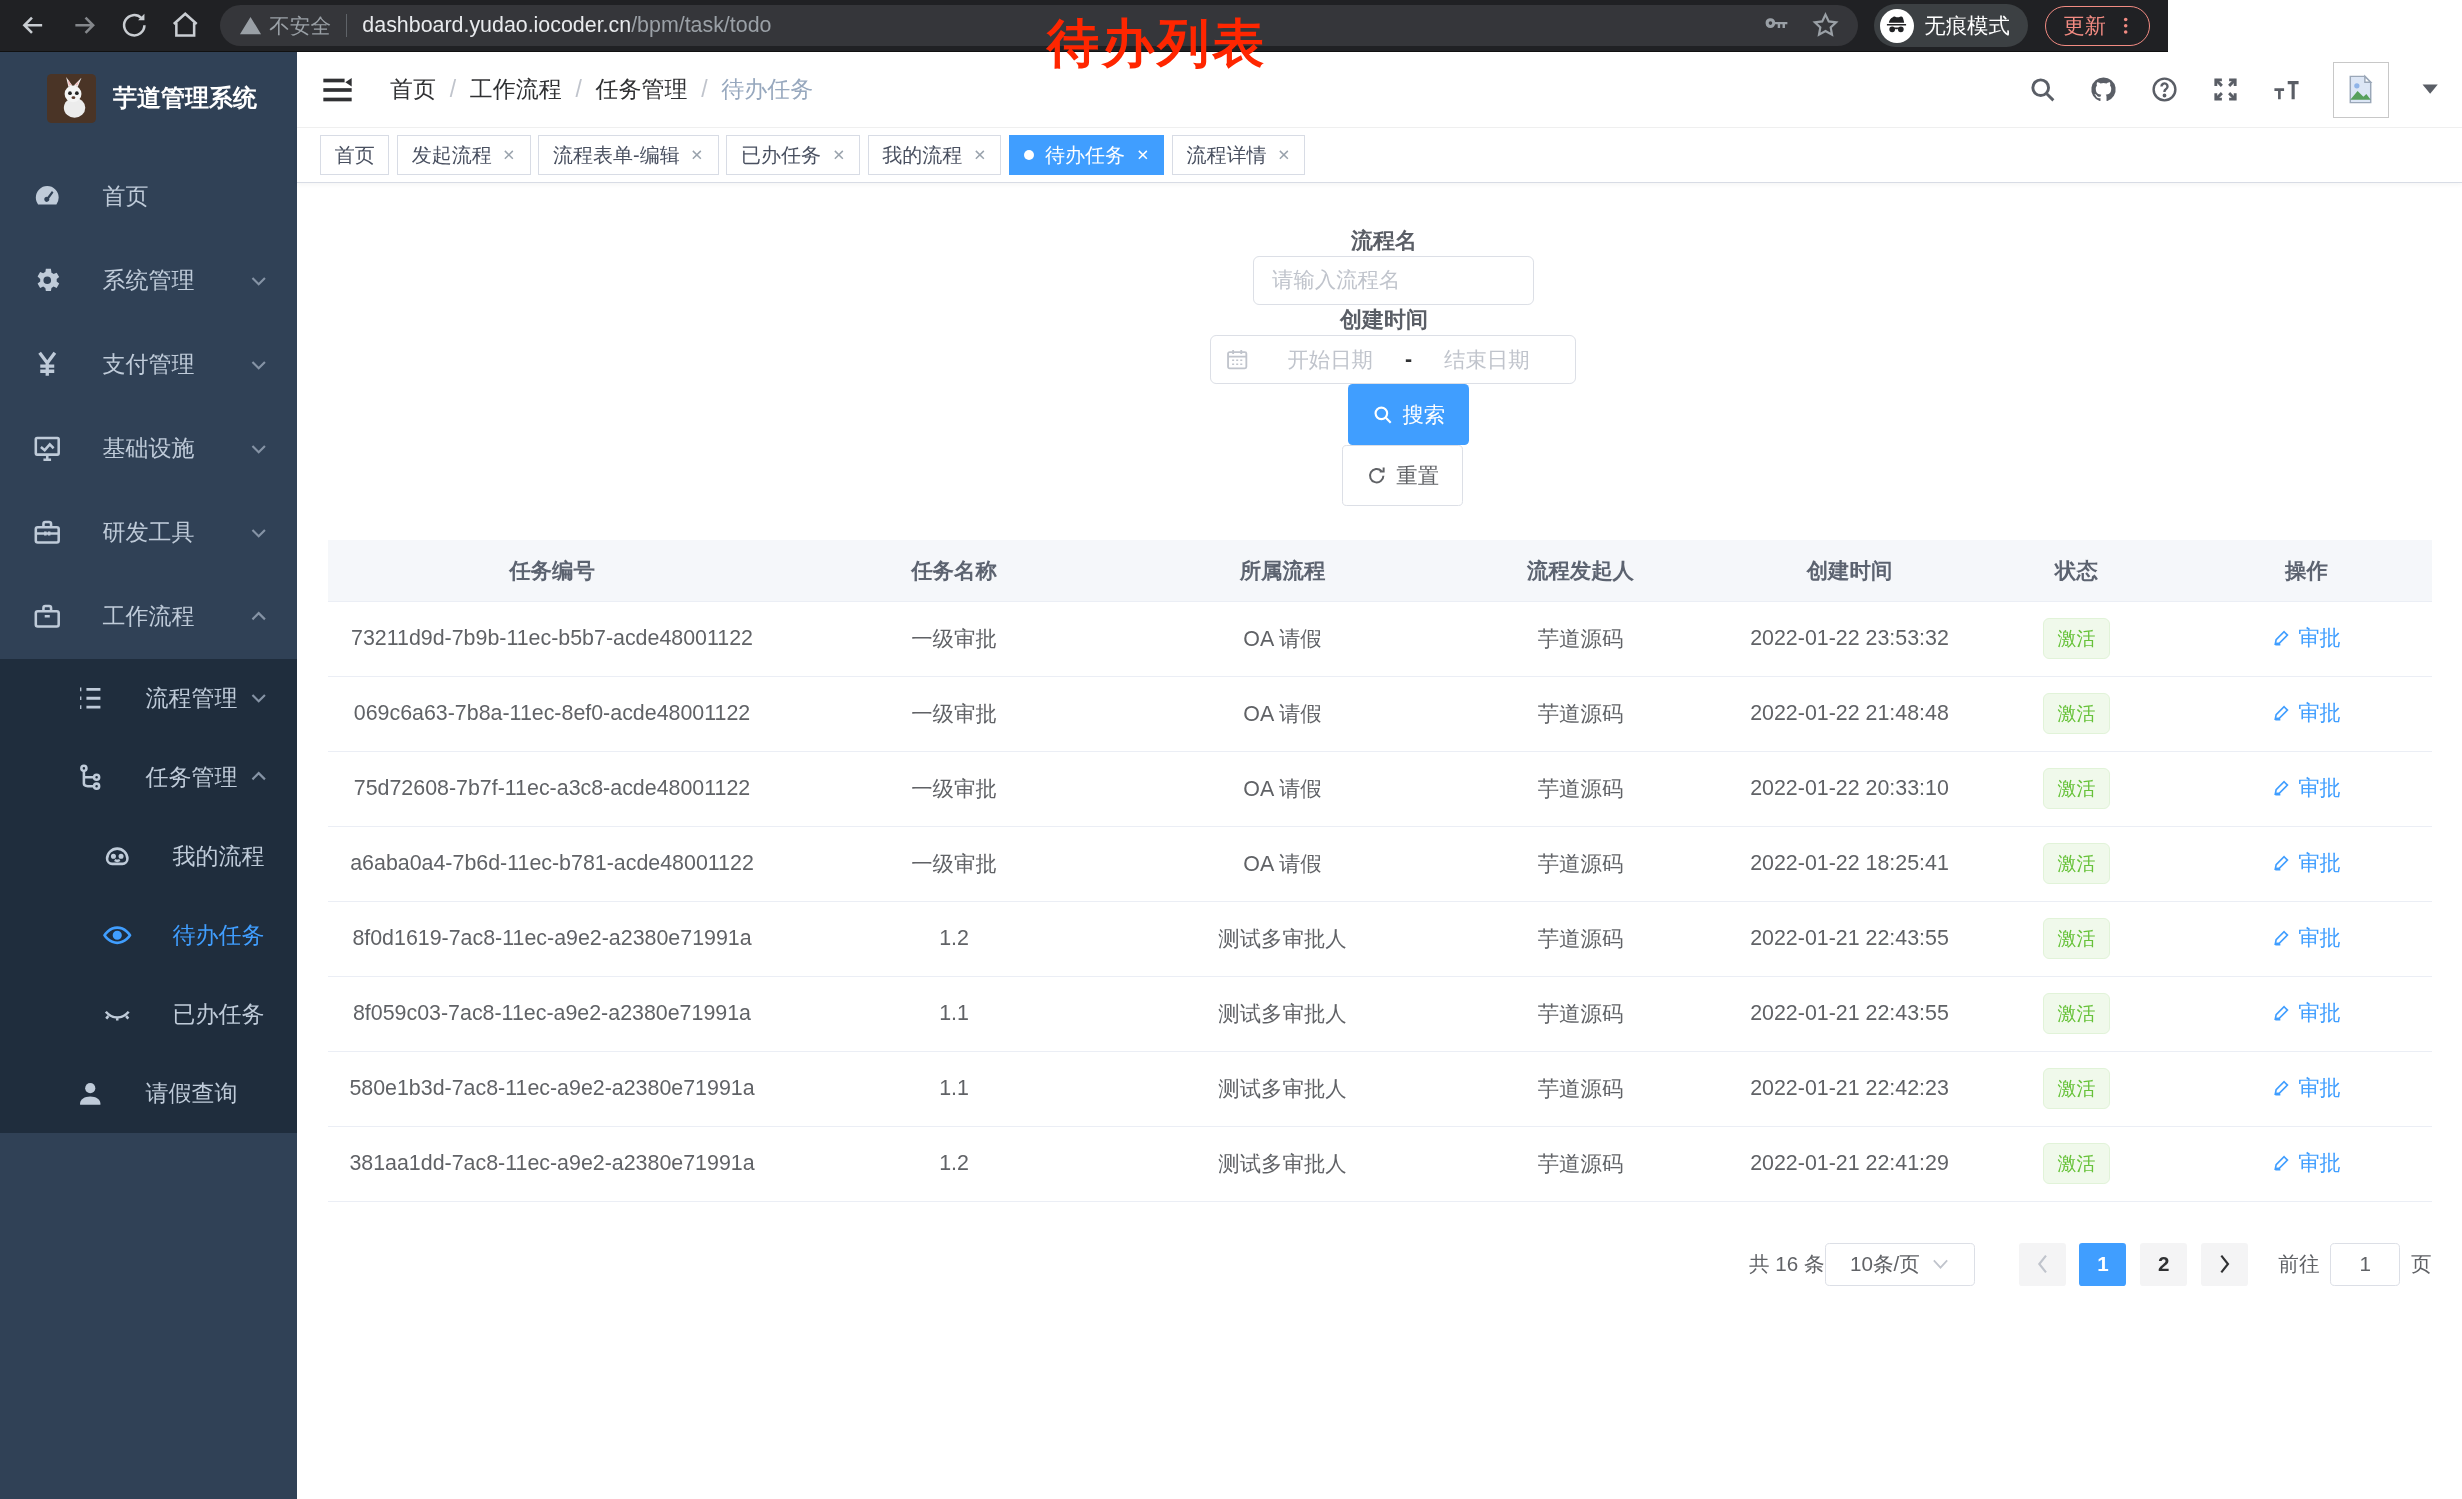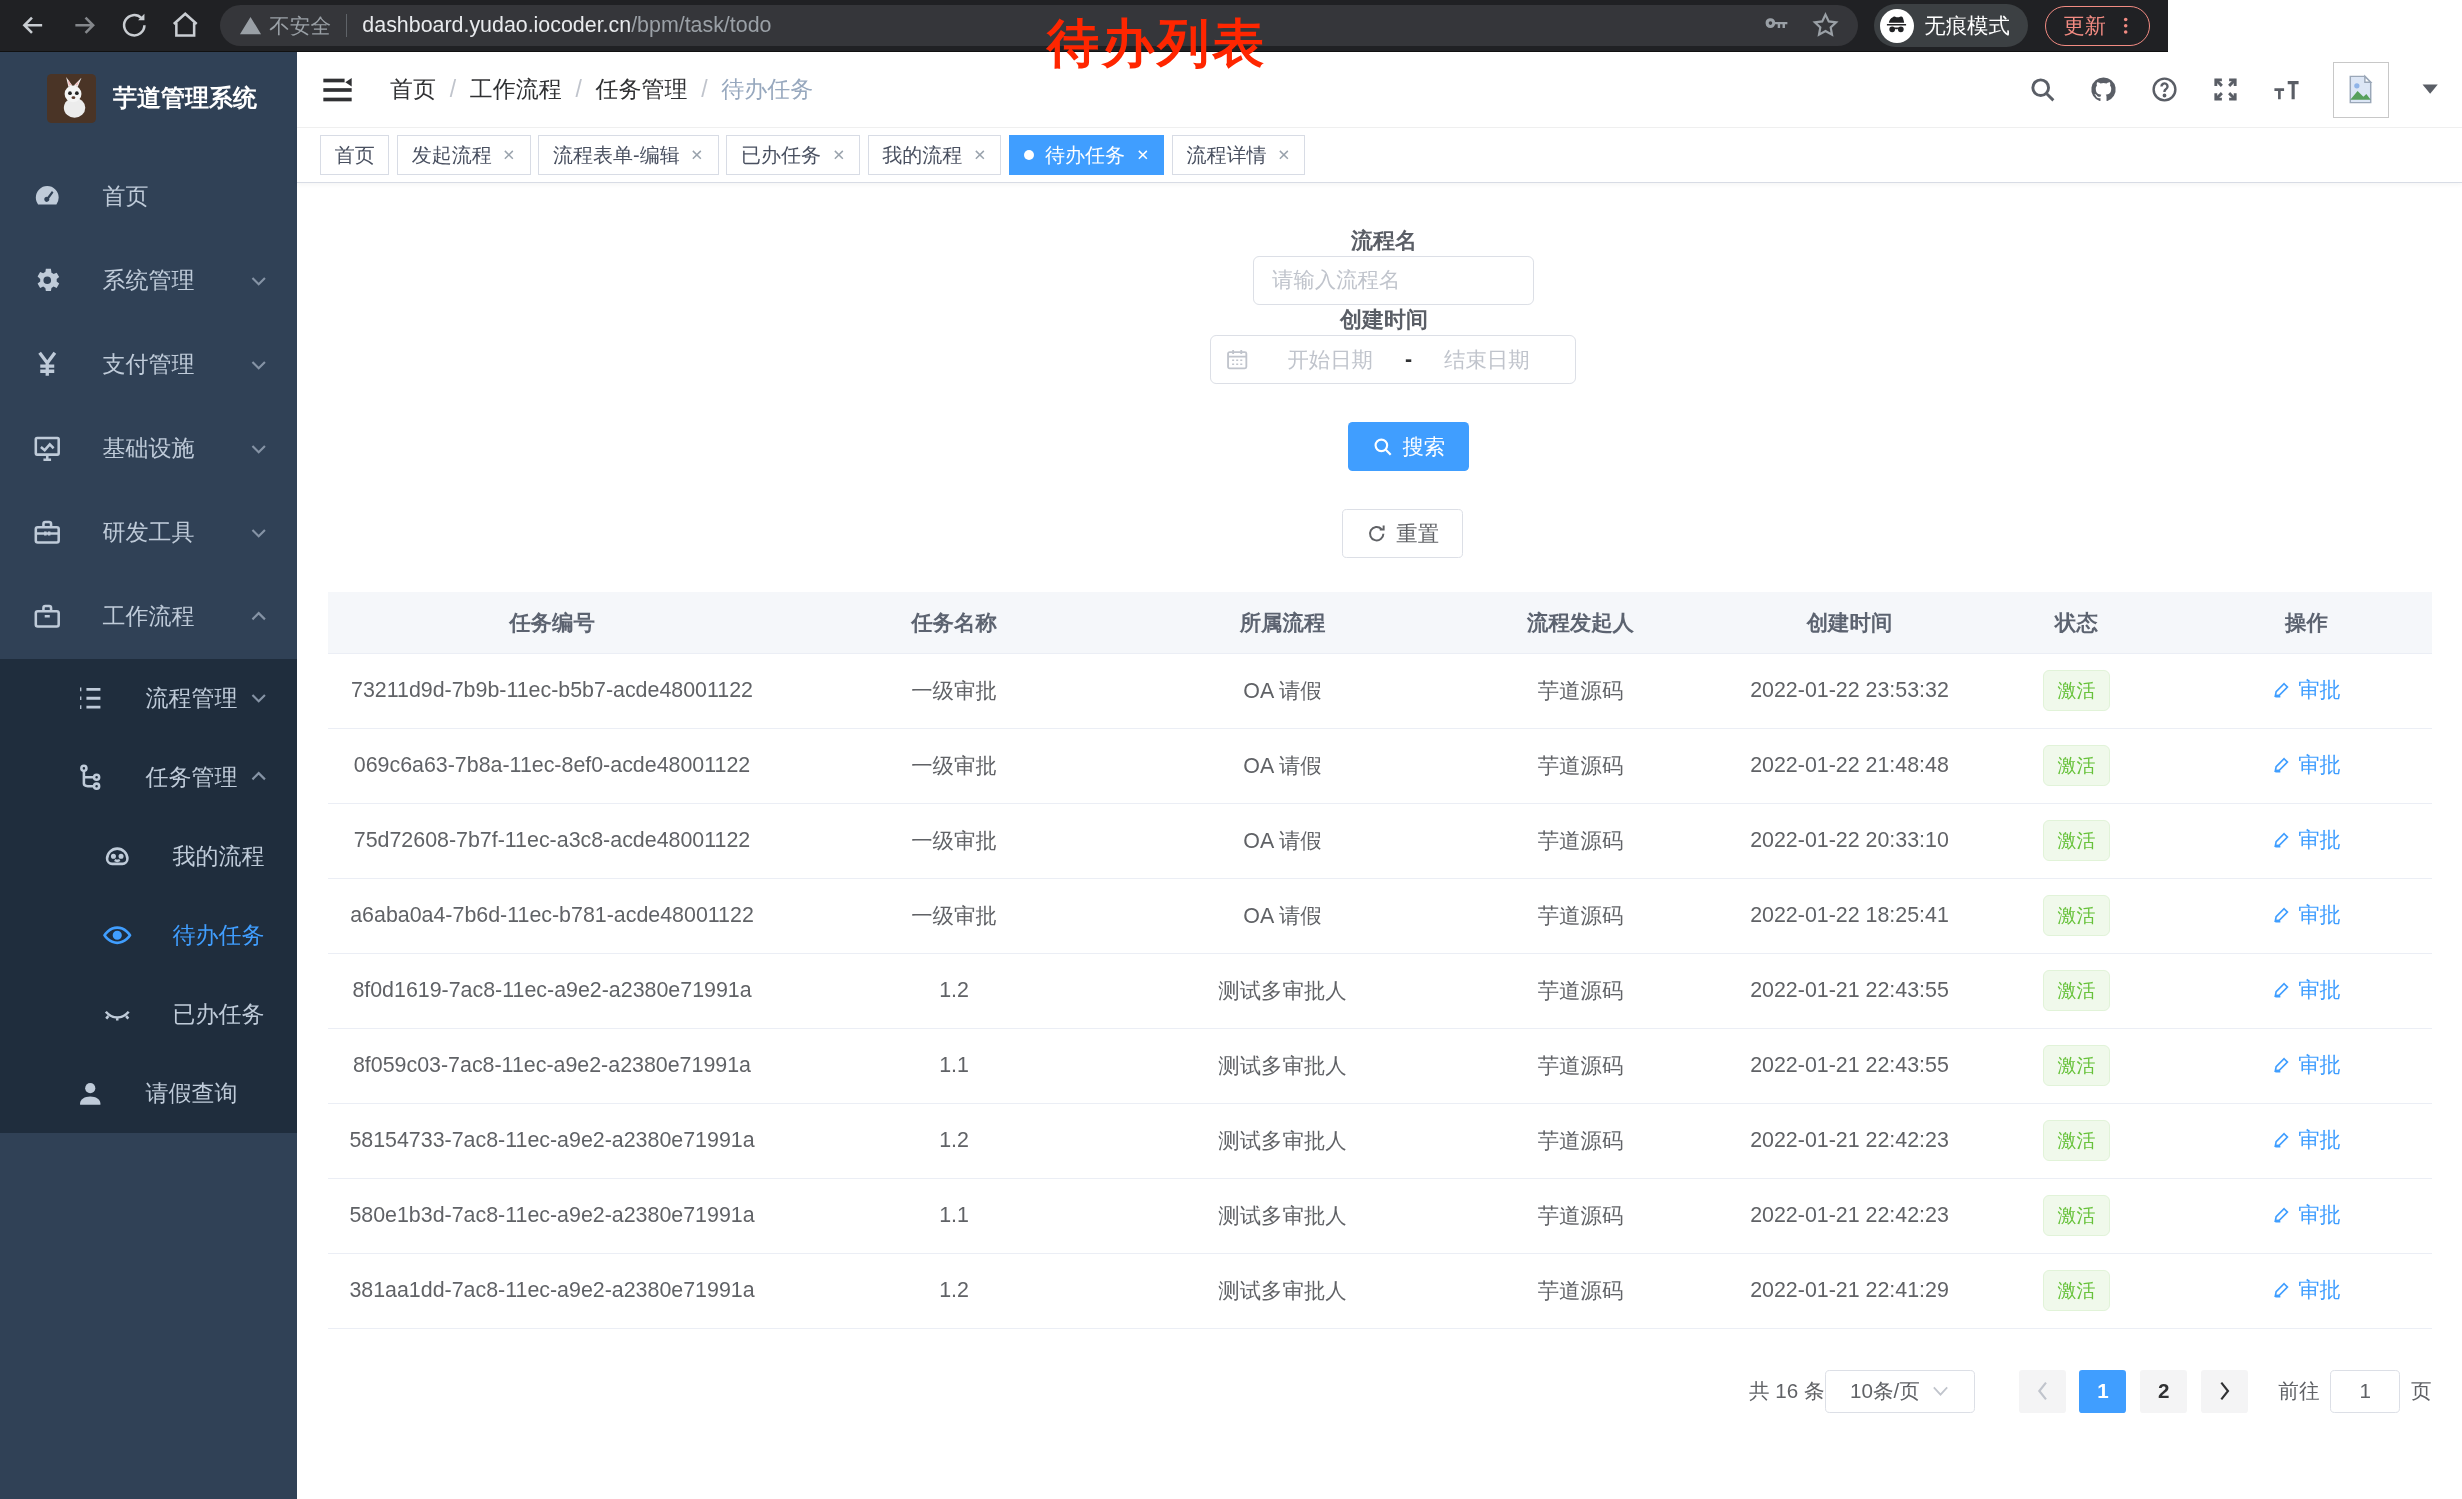--- a/index.html
+++ b/index.html
@@ -83,22 +83,22 @@
   .f-label { font-size:22px; font-weight:700; color:#5a5e66; margin-right:18.3px; white-space:nowrap; }
   .f-input { width:281px; height:49px; border:0.8px solid #dcdfe6; border-radius:6.1px;
     font-size:21.4px; color:#606266; padding:0 18.3px; outline:none; }
   .f-input::placeholder { color:#c0c4cc; }
   .gap56 { width:43px; }
   .daterange { width:366px; height:49px; border:0.8px solid #dcdfe6; border-radius:6.1px;
     display:flex; align-items:center; padding:0 13.7px; color:#c0c4cc; font-size:21.4px; }
   .daterange .cal { width:24.4px; height:24.4px; margin-right:6.1px; color:#c0c4cc; flex:0 0 auto; }
   .daterange .ph { flex:1; text-align:center; }
   .daterange .dash { color:#303133; font-weight:700; }
-  .btn { height:49px; border-radius:4.6px; display:flex; align-items:center; gap:9.2px;
-    padding:0 23px; font-size:21.4px; cursor:pointer; border:0.8px solid transparent;margin-top:38px; }
+  .btn { height:61px; border-radius:4.6px; display:flex; align-items:center; gap:9.2px;
+    padding:0 23px; font-size:21.4px; cursor:pointer; border:0.8px solid transparent; }
   .btn-primary { background:#409EFF; color:#fff; margin-left:30.5px; }
   .btn-plain { background:#fff; color:#606266; border-color:#dcdfe6; margin-left:18.3px; }
   .bic { width:21.4px; height:21.4px; }
 
   table.grid { width:100%; border-collapse:collapse; table-layout:fixed; margin-top:34px; }
   .grid th { background:#f5f7fa; height:61px; font-size:21.4px; color:#5c6370; font-weight:700;
     border-bottom:1.5px solid #ebeef5; text-align:center; }
   .grid td { height:75px; font-size:21.4px; color:#606266; border-bottom:1.5px solid #ebeef5;
     text-align:center; white-space:nowrap; overflow:hidden; }
   .badge { display:inline-block; padding:6.1px 13.7px; background:#f0f9eb;
@@ -543,34 +543,20 @@
             <td>2022-01-21 22:43:55</td>
             <td><span class="badge">激活</span></td>
             <td><a class="act-link">
                   <svg class="pen" viewBox="0 0 24 24" fill="none" stroke="currentColor" stroke-width="2">
                     <path d="M4 20h6M14.5 4.5l4 4L9 18l-5 1 1-5z"></path>
                   </svg>
                   <span>审批</span>
                 </a></td>
           </tr>
           <tr>
-            <td>58154733-7ac8-11ec-a9e2-a2380e71991a</td>
-            <td>1.2</td>
-            <td>测试多审批人</td>
-            <td>芋道源码</td>
-            <td>2022-01-21 22:42:23</td>
-            <td><span class="badge">激活</span></td>
-            <td><a class="act-link">
-                  <svg class="pen" viewBox="0 0 24 24" fill="none" stroke="currentColor" stroke-width="2">
-                    <path d="M4 20h6M14.5 4.5l4 4L9 18l-5 1 1-5z"></path>
-                  </svg>
-                  <span>审批</span>
-                </a></td>
-          </tr>
-          <tr>
             <td>580e1b3d-7ac8-11ec-a9e2-a2380e71991a</td>
             <td>1.1</td>
             <td>测试多审批人</td>
             <td>芋道源码</td>
             <td>2022-01-21 22:42:23</td>
             <td><span class="badge">激活</span></td>
             <td><a class="act-link">
                   <svg class="pen" viewBox="0 0 24 24" fill="none" stroke="currentColor" stroke-width="2">
                     <path d="M4 20h6M14.5 4.5l4 4L9 18l-5 1 1-5z"></path>
                   </svg>

